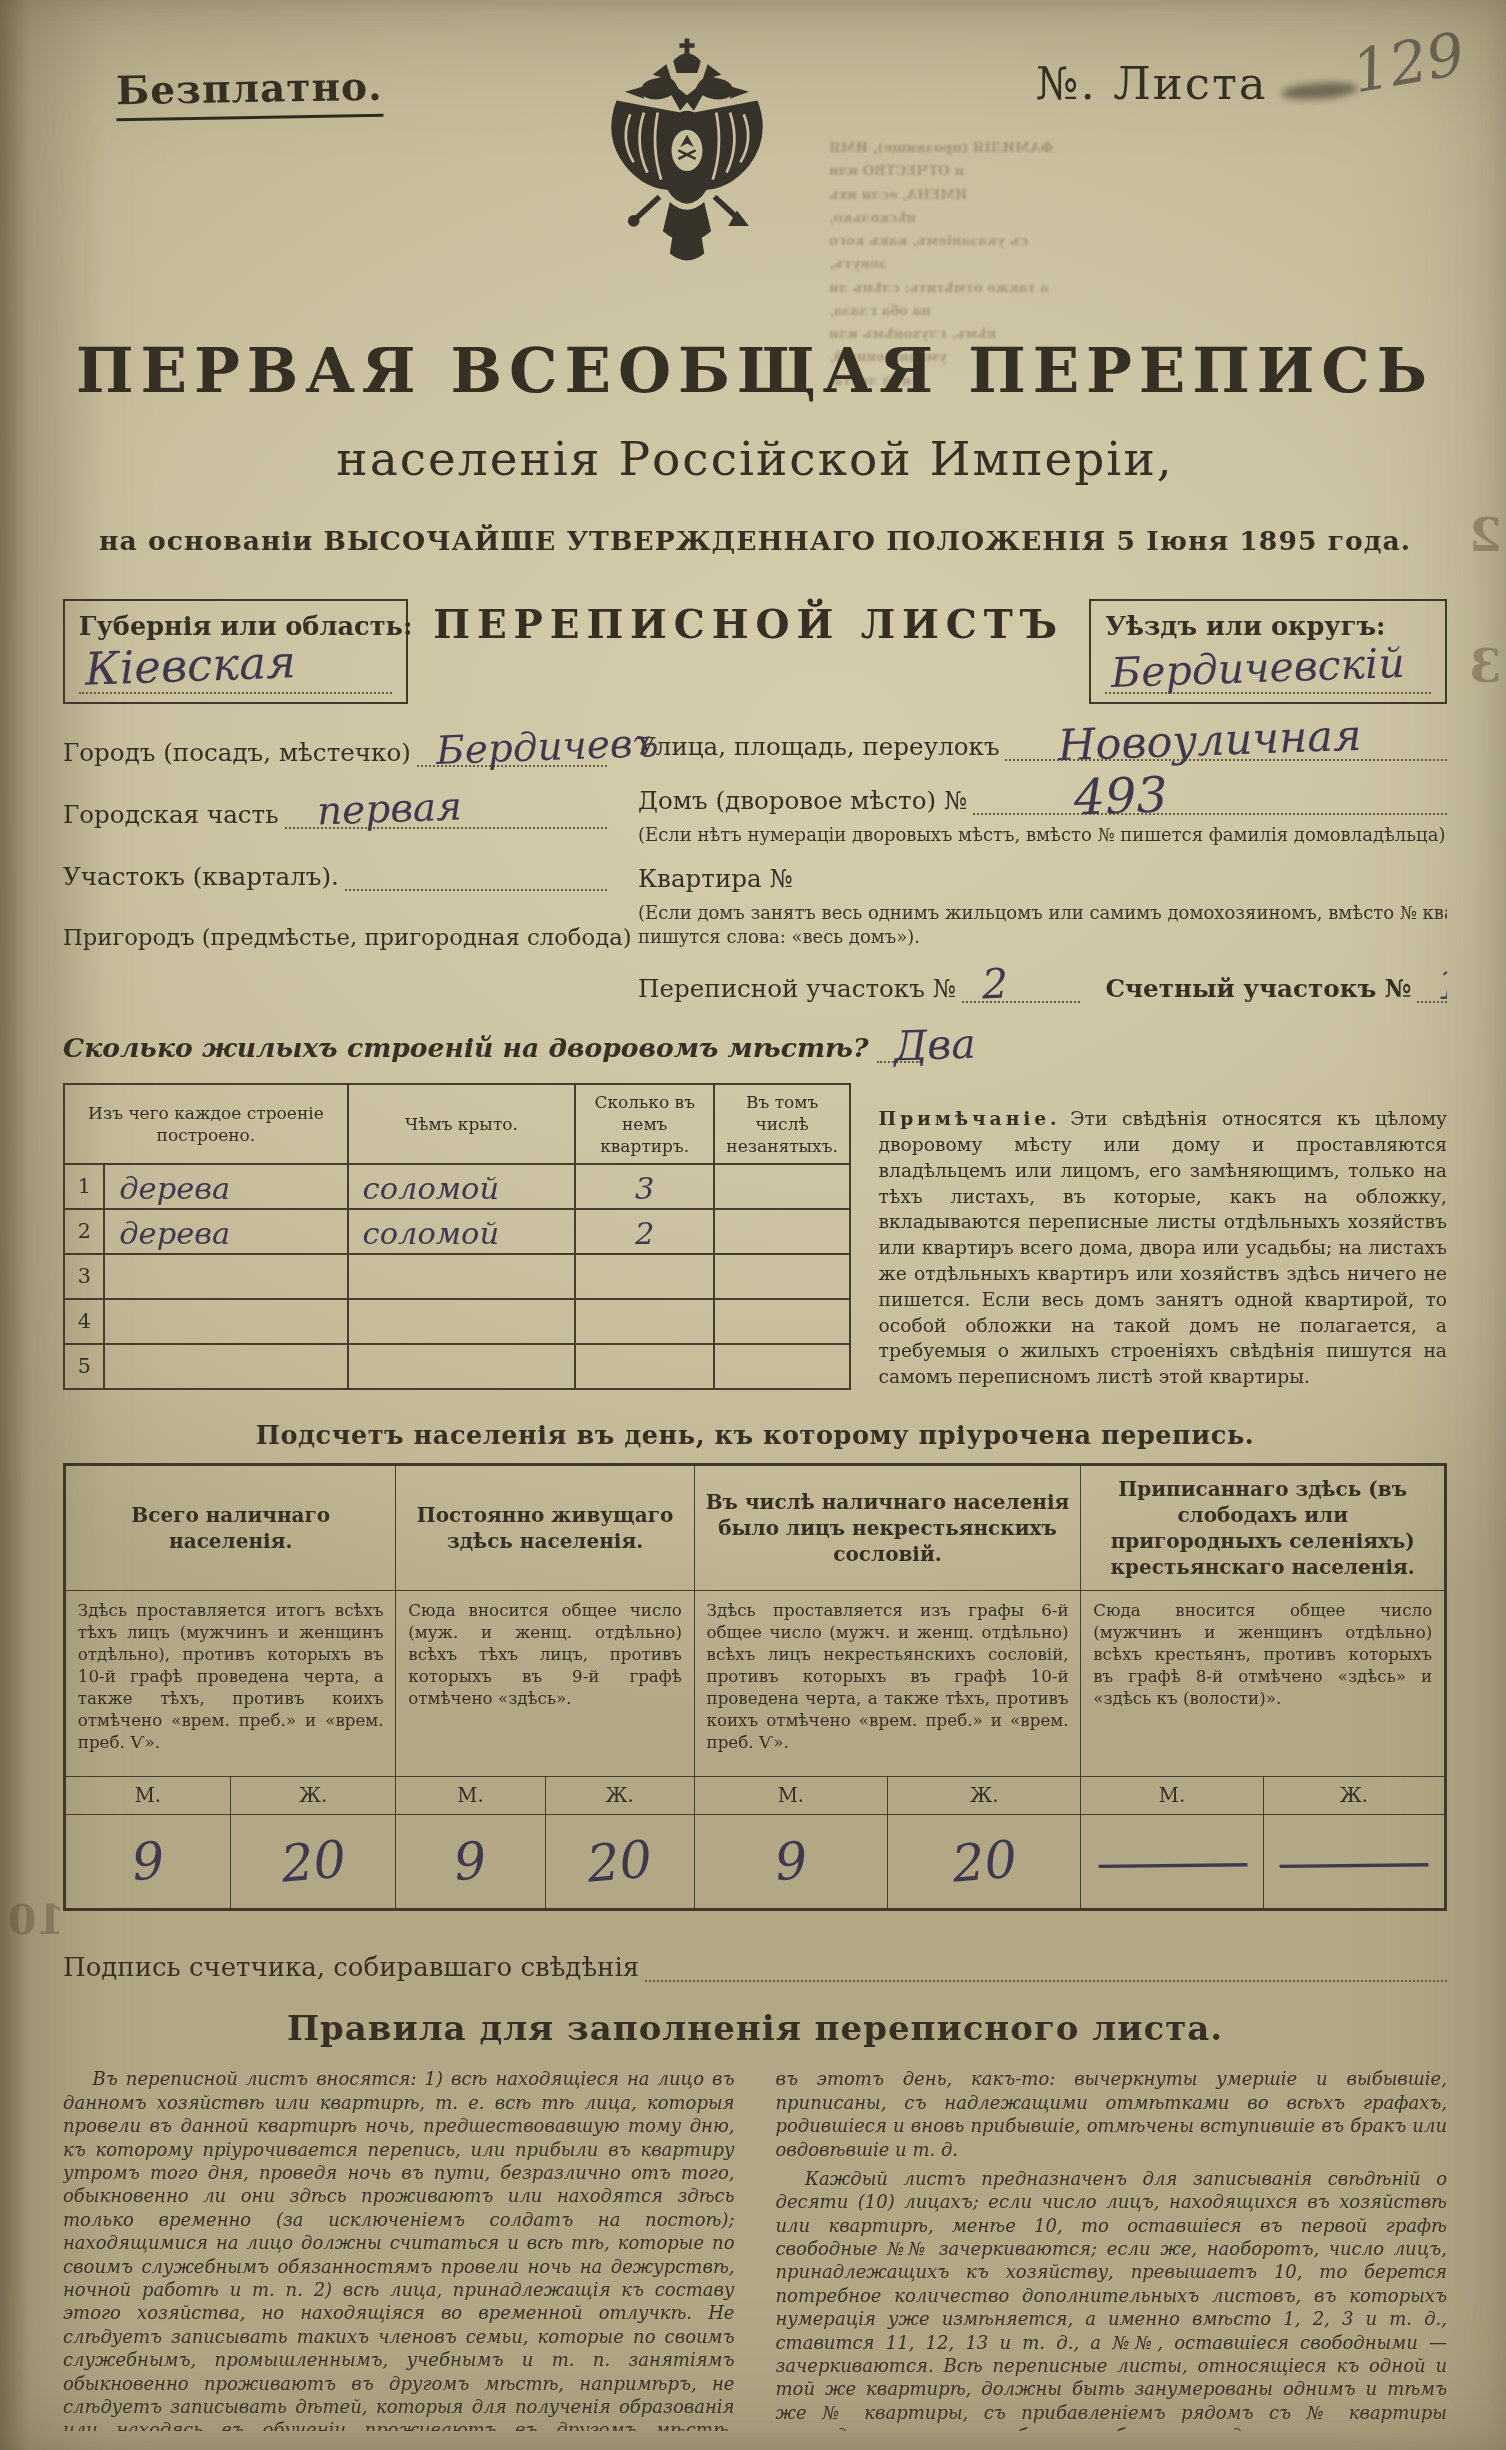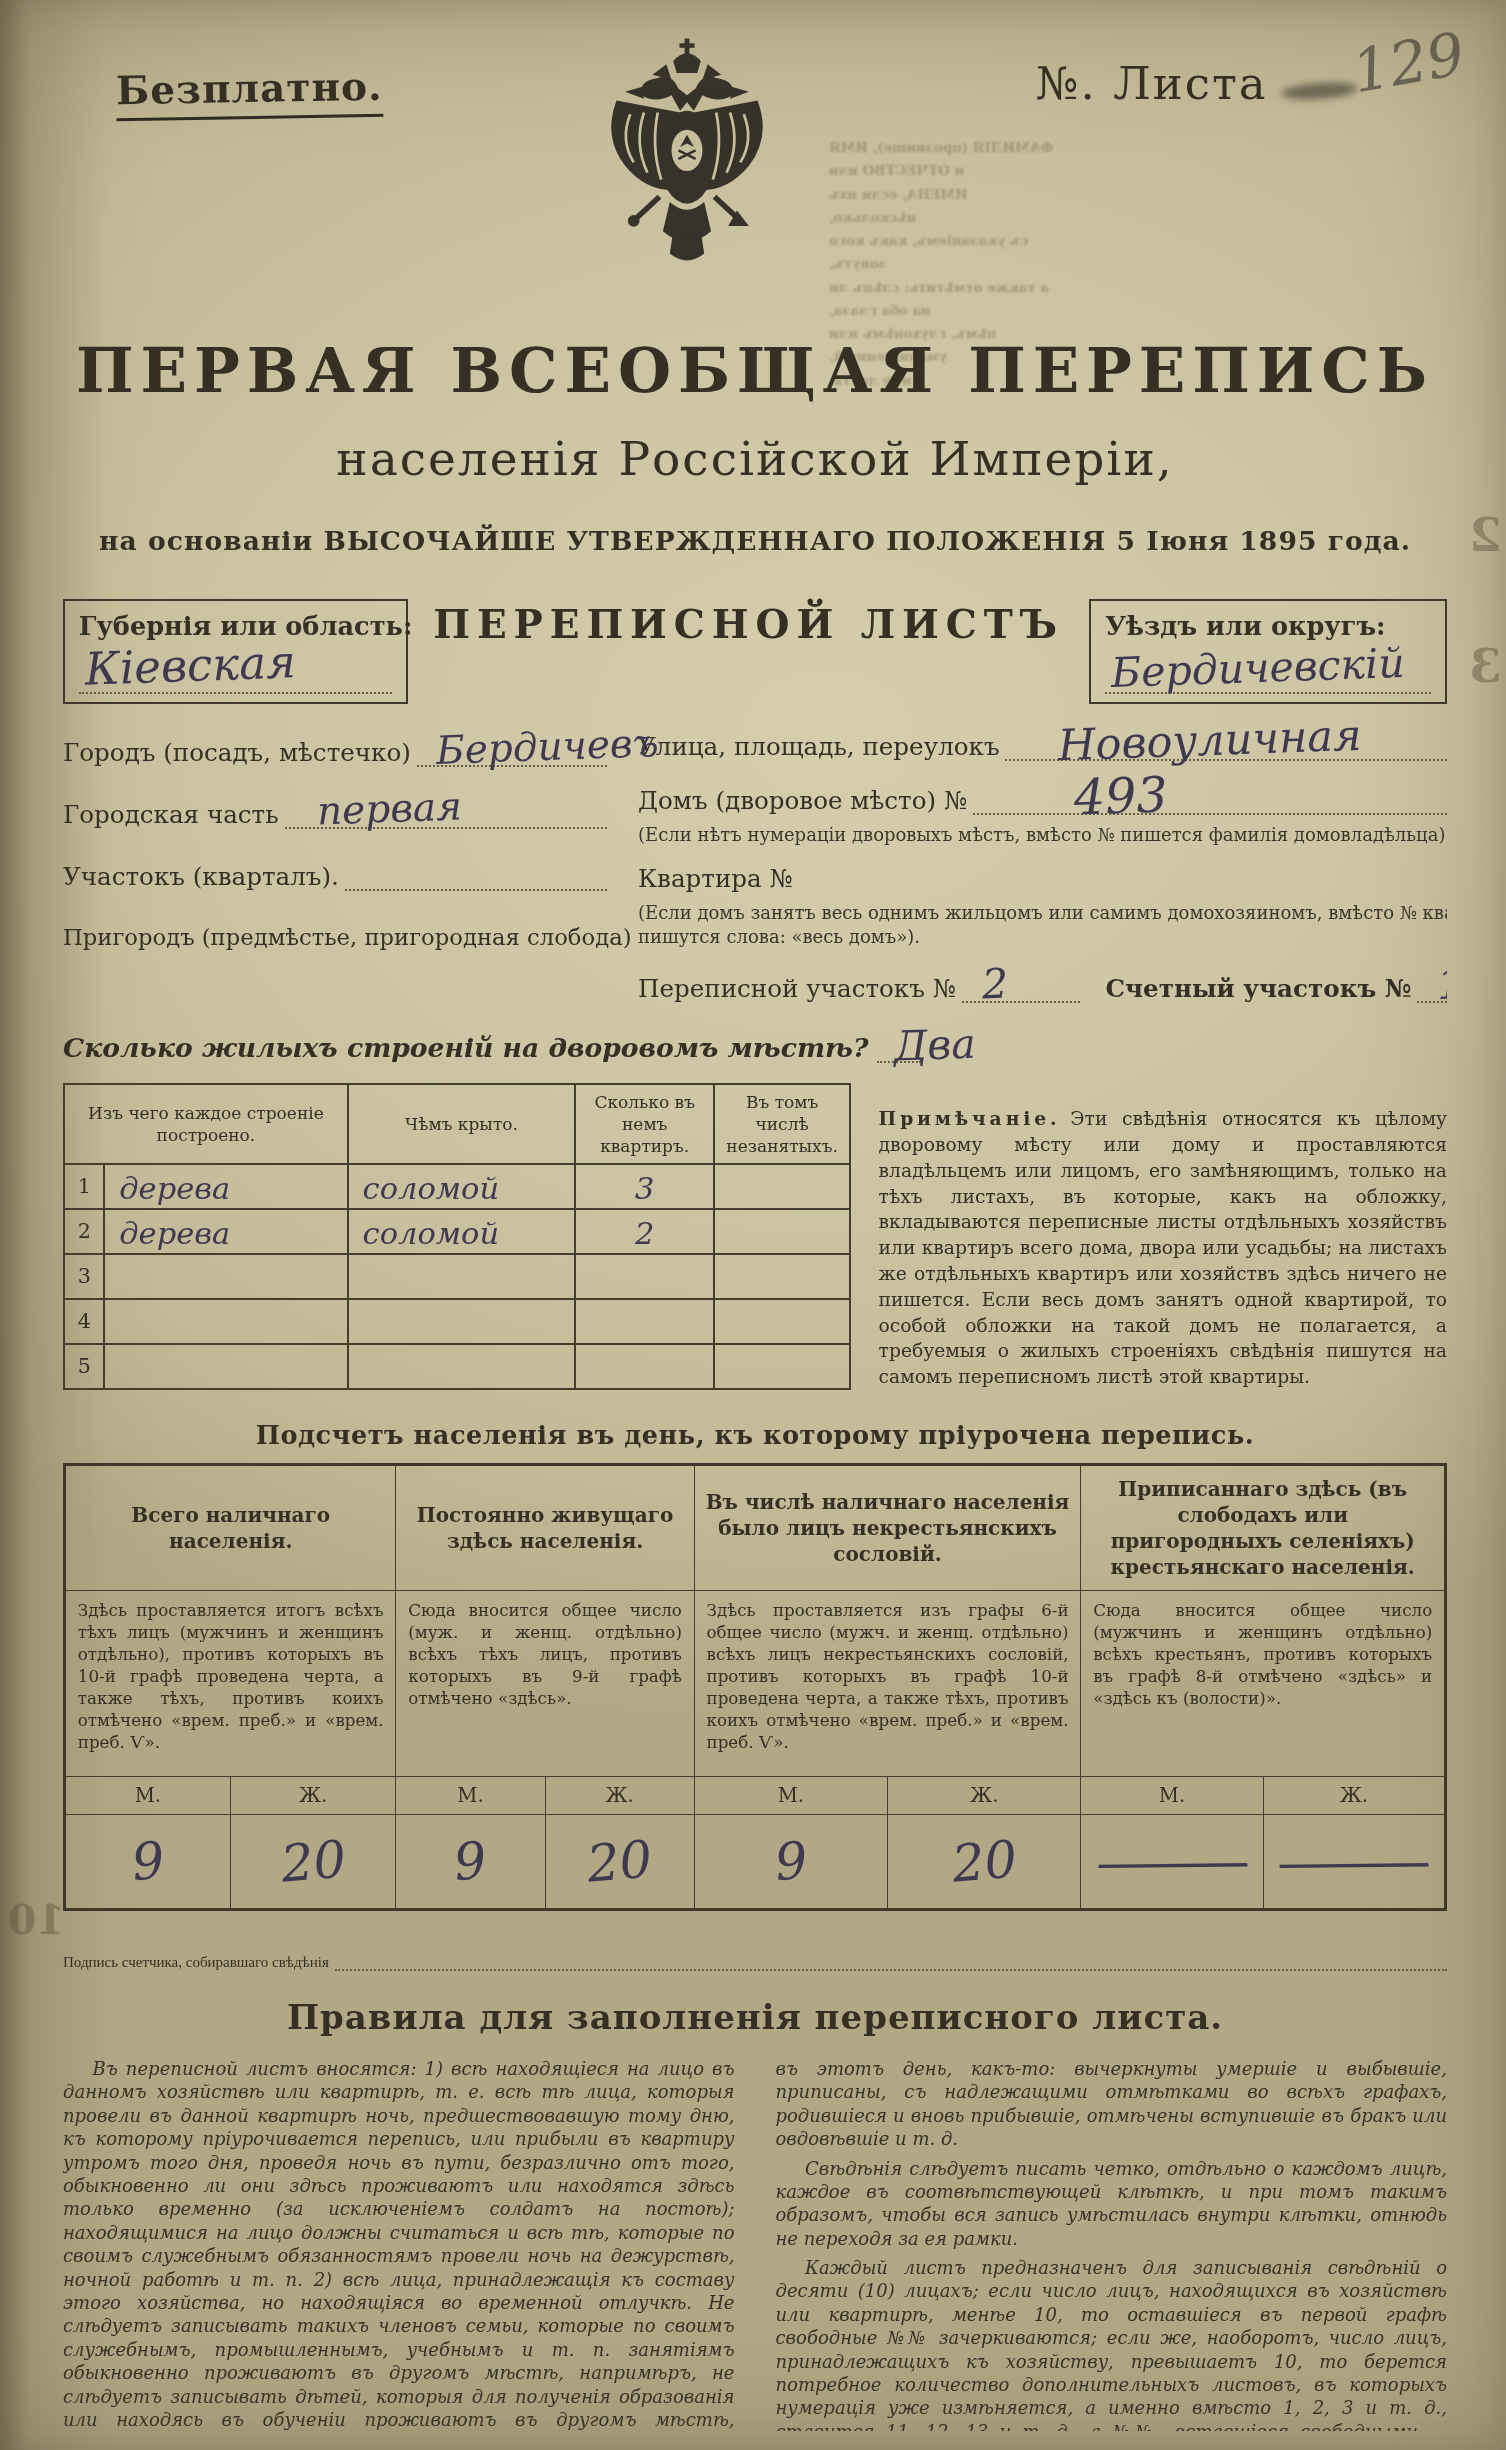--- a/index.html
+++ b/index.html
@@ -94,21 +94,21 @@
   .ct{width:100%;margin-top:13.8px;border:3px solid #3f382b;}
   .ct th,.ct td{border:1.8px solid #453e2f;}
   .ct-title th{font-size:20px;font-weight:700;padding:9.9px 9.9px;line-height:1.3;vertical-align:middle;}
   .ct-desc td{font-size:16.7px;line-height:1.32;padding:7.9px 11.8px 11.8px;text-align:justify;vertical-align:top;height:165px;}
   .ct-mf td{font-size:19.7px;text-align:center;height:35px;}
   .ct-val td{height:91px;text-align:center;vertical-align:middle;}
   .ct-val .hand{font-size:51px;display:inline-block;transform:rotate(-5deg);}
   .ct-val .dash{transform:scaleX(3.2) rotate(-2deg);font-style:normal;}
 
   .sig{display:flex;align-items:flex-end;margin-top:41px;}
-  .sig .lbl{font-size:15px;white-space:nowrap;padding-right:5.9px;font-family:Liberation Serif, serif;}
+  .sig .lbl{font-size:26px;white-space:nowrap;padding-right:5.9px;}
 
   .rules-heading{text-align:center;font-size:34px;font-weight:700;margin-top:26px;letter-spacing:1px;}
   .rules{display:flex;gap:41px;margin-top:19.7px;}
   .rules .col{flex:1;font-size:18px;line-height:1.3;text-align:justify;font-style:italic;color:#373126;}
   .rules p{margin:0 0 5.9px;text-indent:29.6px;}
 </style>
 </head>
 <body>
 
 <div class="page">
@@ -371,21 +371,20 @@
 
     <div class="rules-heading">Правила для заполненія переписного листа.</div>
 
     <div class="rules">
       <div class="col">
         <p>Въ переписной листъ вносятся: 1) всѣ находящіеся на лицо въ данномъ хозяйствѣ или квартирѣ, т. е. всѣ тѣ лица, которыя провели въ данной квартирѣ ночь, предшествовавшую тому дню, къ которому пріурочивается перепись, или прибыли въ квартиру утромъ того дня, проведя ночь въ пути, безразлично отъ того, обыкновенно ли они здѣсь проживаютъ или находятся здѣсь только временно (за исключеніемъ солдатъ на постоѣ); находящимися на лицо должны считаться и всѣ тѣ, которые по своимъ служебнымъ обязанностямъ провели ночь на дежурствѣ, ночной работѣ и т. п. 2) всѣ лица, принадлежащія къ составу этого хозяйства, но находящіяся во временной отлучкѣ. Не слѣдуетъ записывать такихъ членовъ семьи, которые по своимъ служебнымъ, промышленнымъ, учебнымъ и т. п. занятіямъ обыкновенно проживаютъ въ другомъ мѣстѣ, напримѣръ, не слѣдуетъ записывать дѣтей, которыя для полученія образованія или находясь въ обученіи проживаютъ въ другомъ мѣстѣ, отдѣльно отъ своей семьи. Подобныя лица должны быть записываемы временно пребывающими въ тѣхъ случаяхъ, когда они прибыли домой на побывку.</p>
 
       </div>
       <div class="col">
         <p style="text-indent:0;">въ этотъ день, какъ-то: вычеркнуты умершіе и выбывшіе, приписаны, съ надлежащими отмѣтками во всѣхъ графахъ, родившіеся и вновь прибывшіе, отмѣчены вступившіе въ бракъ или овдовѣвшіе и т. д.</p>
-        <p>Свѣдѣнія слѣдуетъ писать четко, отдѣльно о каждомъ лицѣ, каждое въ соотвѣтствующей клѣткѣ, и при томъ такимъ образомъ, чтобы вся запись умѣстилась внутри клѣтки, отнюдь не переходя за ея рамки.</p>
         <p>Каждый листъ предназначенъ для записыванія свѣдѣній о десяти (10) лицахъ; если число лицъ, находящихся въ хозяйствѣ или квартирѣ, менѣе 10, то оставшіеся въ первой графѣ свободные №№ зачеркиваются; если же, наоборотъ, число лицъ, принадлежащихъ къ хозяйству, превышаетъ 10, то берется потребное количество дополнительныхъ листовъ, въ которыхъ нумерація уже измѣняется, а именно вмѣсто 1, 2, 3 и т. д., ставится 11, 12, 13 и т. д., а №№, оставшіеся свободными — зачеркиваются. Всѣ переписные листы, относящіеся къ одной и той же квартирѣ, должны быть занумерованы однимъ и тѣмъ же № квартиры, съ прибавленіемъ рядомъ съ № квартиры послѣдовательно еще буквъ а, б, в и т. д., смотря по числу переписныхъ листовъ квартиры.</p>
 
       </div>
     </div>
 
   </div>
 
   <div class="vignette"></div>
 </div>
 

